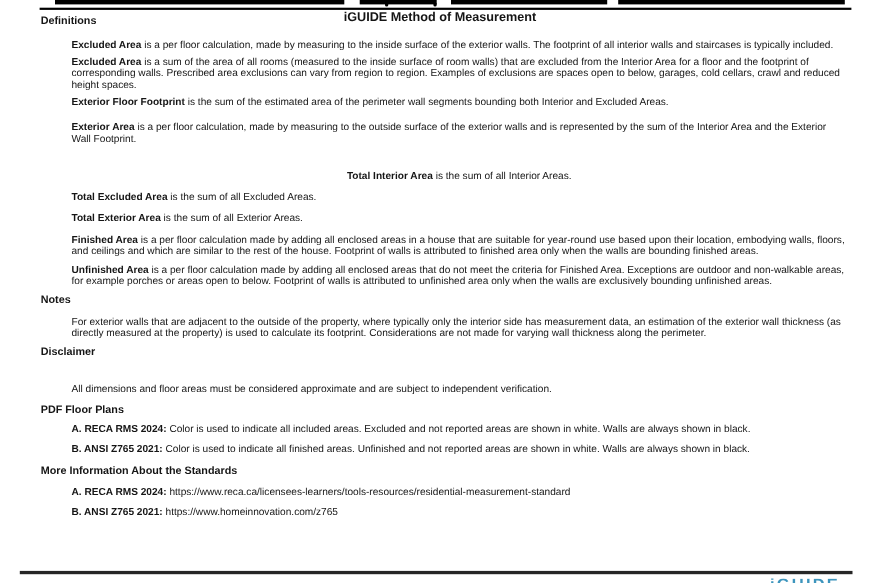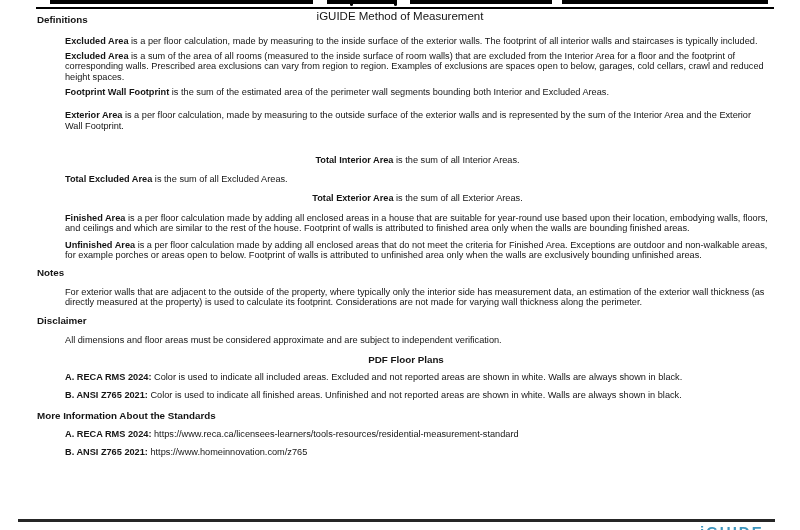--- a/index.html
+++ b/index.html
@@ -9,21 +9,21 @@
     overflow:hidden; font-family:"Liberation Sans", sans-serif; color:#151515;
   }
   
   .clip-bar i { position:absolute; top:0; height:4px; background:#000; display:block; }
   .clip-bar i.desc { top:3px; height:3px; width:3px; border-radius:0 0 2px 2px; }
   .rule { position:absolute; background:#000; }
   .rule.top { left:36px; top:7px; width:738px; height:1.6px; }
   .rule.bottom { left:18px; top:519px; width:757px; height:2.8px; background:#262626; }
   .title {
     position:absolute; top:10px; left:0; width:100%; text-align:center;
-    font-weight:normal; font-size:11.5px; line-height:12px;
+    font-weight:bold; font-size:11.5px; line-height:12px;
   }
   .content { position:absolute; left:37px; top:14px; width:738px; }
   .h { font-weight:bold; font-size:9.8px; line-height:11px; }
   .p { margin-left:28px; width:705px; font-size:9.2px; line-height:10.5px; }
   .p b { font-weight:bold; }
   
   .logo-clip { position:absolute; left:700px; top:526px; width:76px; height:4px; overflow:hidden; }
   .logo-clip span {
     display:block; margin-top:-2px; font-weight:bold; font-size:15px; line-height:16px;
     letter-spacing:2px; color:#3d95bd;
@@ -48,44 +48,44 @@
   <div class="title">iGUIDE Method of Measurement</div>
 
   <div class="content">
 
     <div class="h" style="margin-bottom:11px;">Definitions</div>
 
     <p class="p" style="margin-bottom:4px;"><b>Excluded Area</b><span> is a per floor calculation, made by measuring to the inside surface of the exterior walls. The footprint of all interior walls and staircases is typically included.</span></p>
 
     <p class="p" style="margin-bottom:5px;"><b>Excluded Area</b><span> is a sum of the area of all rooms (measured to the inside surface of room walls) that are excluded from the Interior Area for a floor and the footprint of corresponding walls. Prescribed area exclusions can vary from region to region. Examples of exclusions are spaces open to below, garages, cold cellars, crawl and reduced height spaces.</span></p>
 
-    <p class="p" style="margin-bottom:12.5px;"><b>Footprint Wall Footprint</b><span> is the sum of the estimated area of the perimeter wall segments bounding both Interior and Excluded Areas.</span></p>
+    <p class="p" style="margin-bottom:12.5px;"><b>Exterior Floor Footprint</b><span> is the sum of the estimated area of the perimeter wall segments bounding both Interior and Excluded Areas.</span></p>
 
     <p class="p" style="margin-bottom:24px;"><b>Exterior Area</b><span> is a per floor calculation, made by measuring to the outside surface of the exterior walls and is represented by the sum of the Interior Area and the Exterior Wall Footprint.</span></p>
 
 
     <p class="p" style="margin-bottom:8.5px;text-align:center;"><b>Total Interior Area</b><span> is the sum of all Interior Areas.</span></p>
 
     <p class="p" style="margin-bottom:8px;"><b>Total Excluded Area</b><span> is the sum of all Excluded Areas.</span></p>
 
-    <p class="p" style="margin-bottom:9.5px;text-align:center;"><b>Total Exterior Area</b><span> is the sum of all Exterior Areas.</span></p>
+    <p class="p" style="margin-bottom:9.5px;"><b>Total Exterior Area</b><span> is the sum of all Exterior Areas.</span></p>
 
     <p class="p" style="margin-bottom:6px;"><b>Finished Area</b><span> is a per floor calculation made by adding all enclosed areas in a house that are suitable for year-round use based upon their location, embodying walls, floors, and ceilings and which are similar to the rest of the house. Footprint of walls is attributed to finished area only when the walls are bounding finished areas.</span></p>
 
     <p class="p" style="margin-bottom:6.5px;"><b>Unfinished Area</b><span> is a per floor calculation made by adding all enclosed areas that do not meet the criteria for Finished Area. Exceptions are outdoor and non-walkable areas, for example porches or areas open to below. Footprint of walls is attributed to unfinished area only when the walls are exclusively bounding unfinished areas.</span></p>
 
     <div class="h" style="margin-bottom:8.5px;">Notes</div>
 
     <p class="p" style="margin-bottom:7.5px;"><span>For exterior walls that are adjacent to the outside of the property, where typically only the interior side has measurement data, an estimation of the exterior wall thickness (as directly measured at the property) is used to calculate its footprint. Considerations are not made for varying wall thickness along the perimeter.</span></p>
 
-    <div class="h" style="margin-bottom:9px;">Disclaimer</div>
+    <div class="h" style="margin-bottom:22px;">Disclaimer</div>
 
     <p class="p" style="margin-bottom:8px;"><span>All dimensions and floor areas must be considered approximate and are subject to independent verification.</span></p>
 
-    <div class="h" style="margin-bottom:7px;text-align:center;">PDF Floor Plans</div>
+    <div class="h" style="margin-bottom:7px;">PDF Floor Plans</div>
 
     <p class="p" style="margin-bottom:7.5px;"><b>A. RECA RMS 2024:</b><span> Color is used to indicate all included areas. Excluded and not reported areas are shown in white. Walls are always shown in black.</span></p>
 
     <p class="p" style="margin-bottom:10px;"><b>B. ANSI Z765 2021:</b><span> Color is used to indicate all finished areas. Unfinished and not reported areas are shown in white. Walls are always shown in black.</span></p>
 
     <div class="h" style="margin-bottom:7.5px;">More Information About the Standards</div>
 
     <p class="p" style="margin-bottom:7.5px;"><b>A. RECA RMS 2024:</b><span> https://www.reca.ca/licensees-learners/tools-resources/residential-measurement-standard</span></p>
 
     <p class="p" style="margin-bottom:0;"><b>B. ANSI Z765 2021:</b><span> https://www.homeinnovation.com/z765</span></p>

